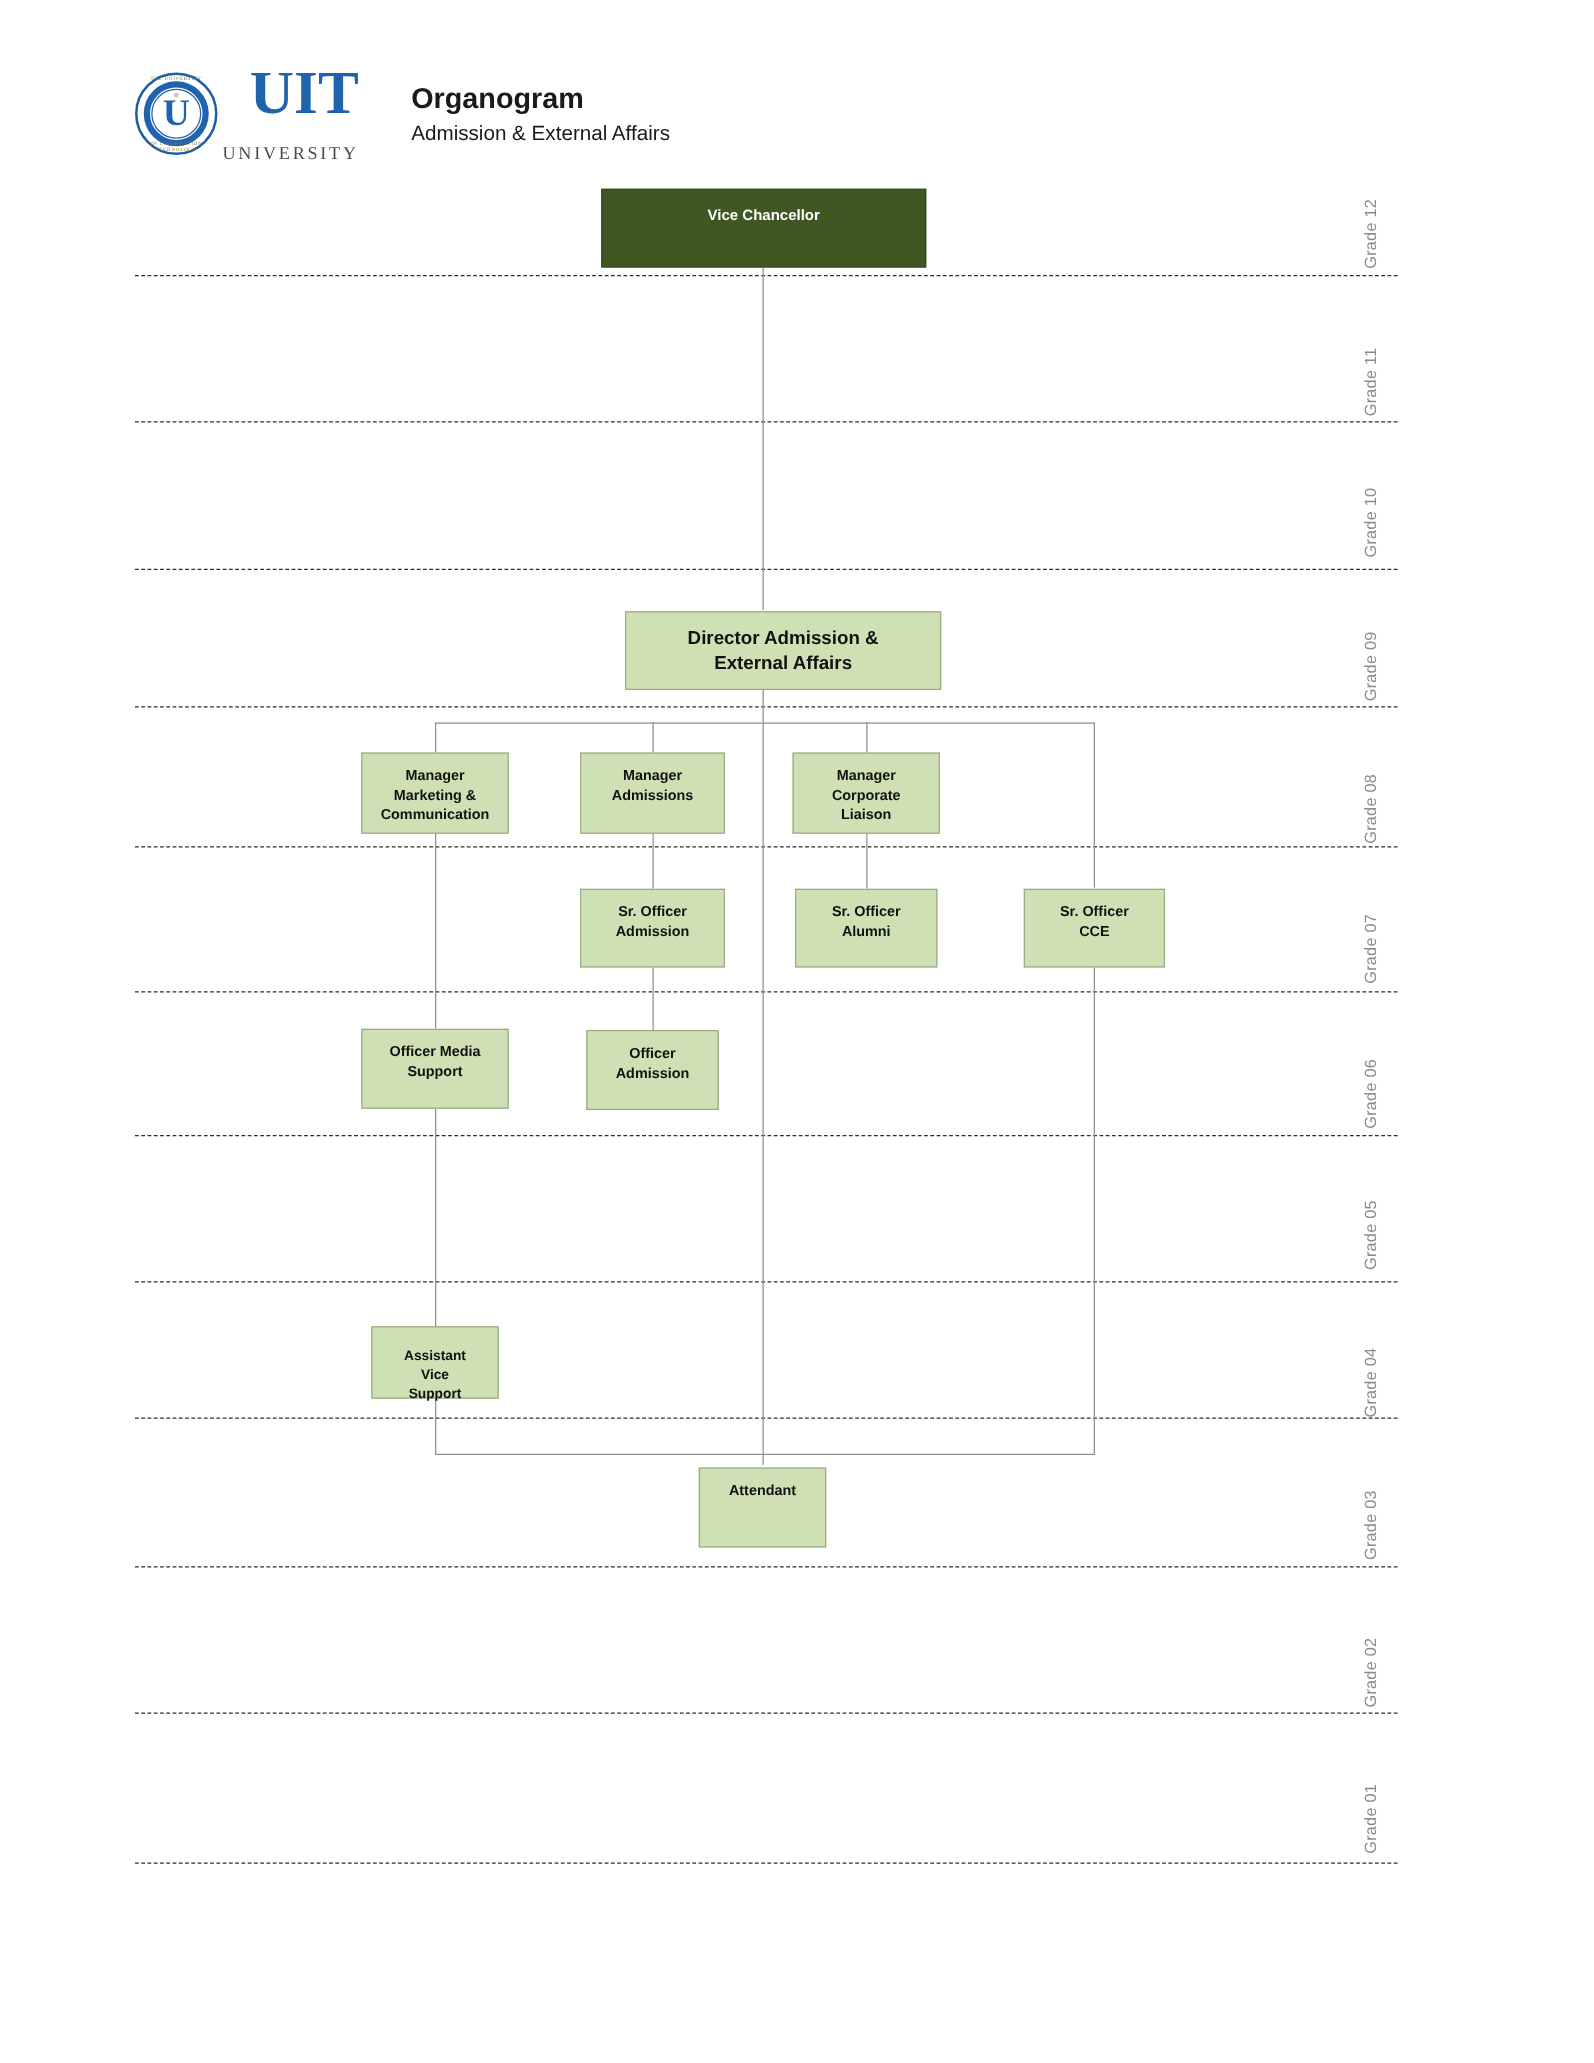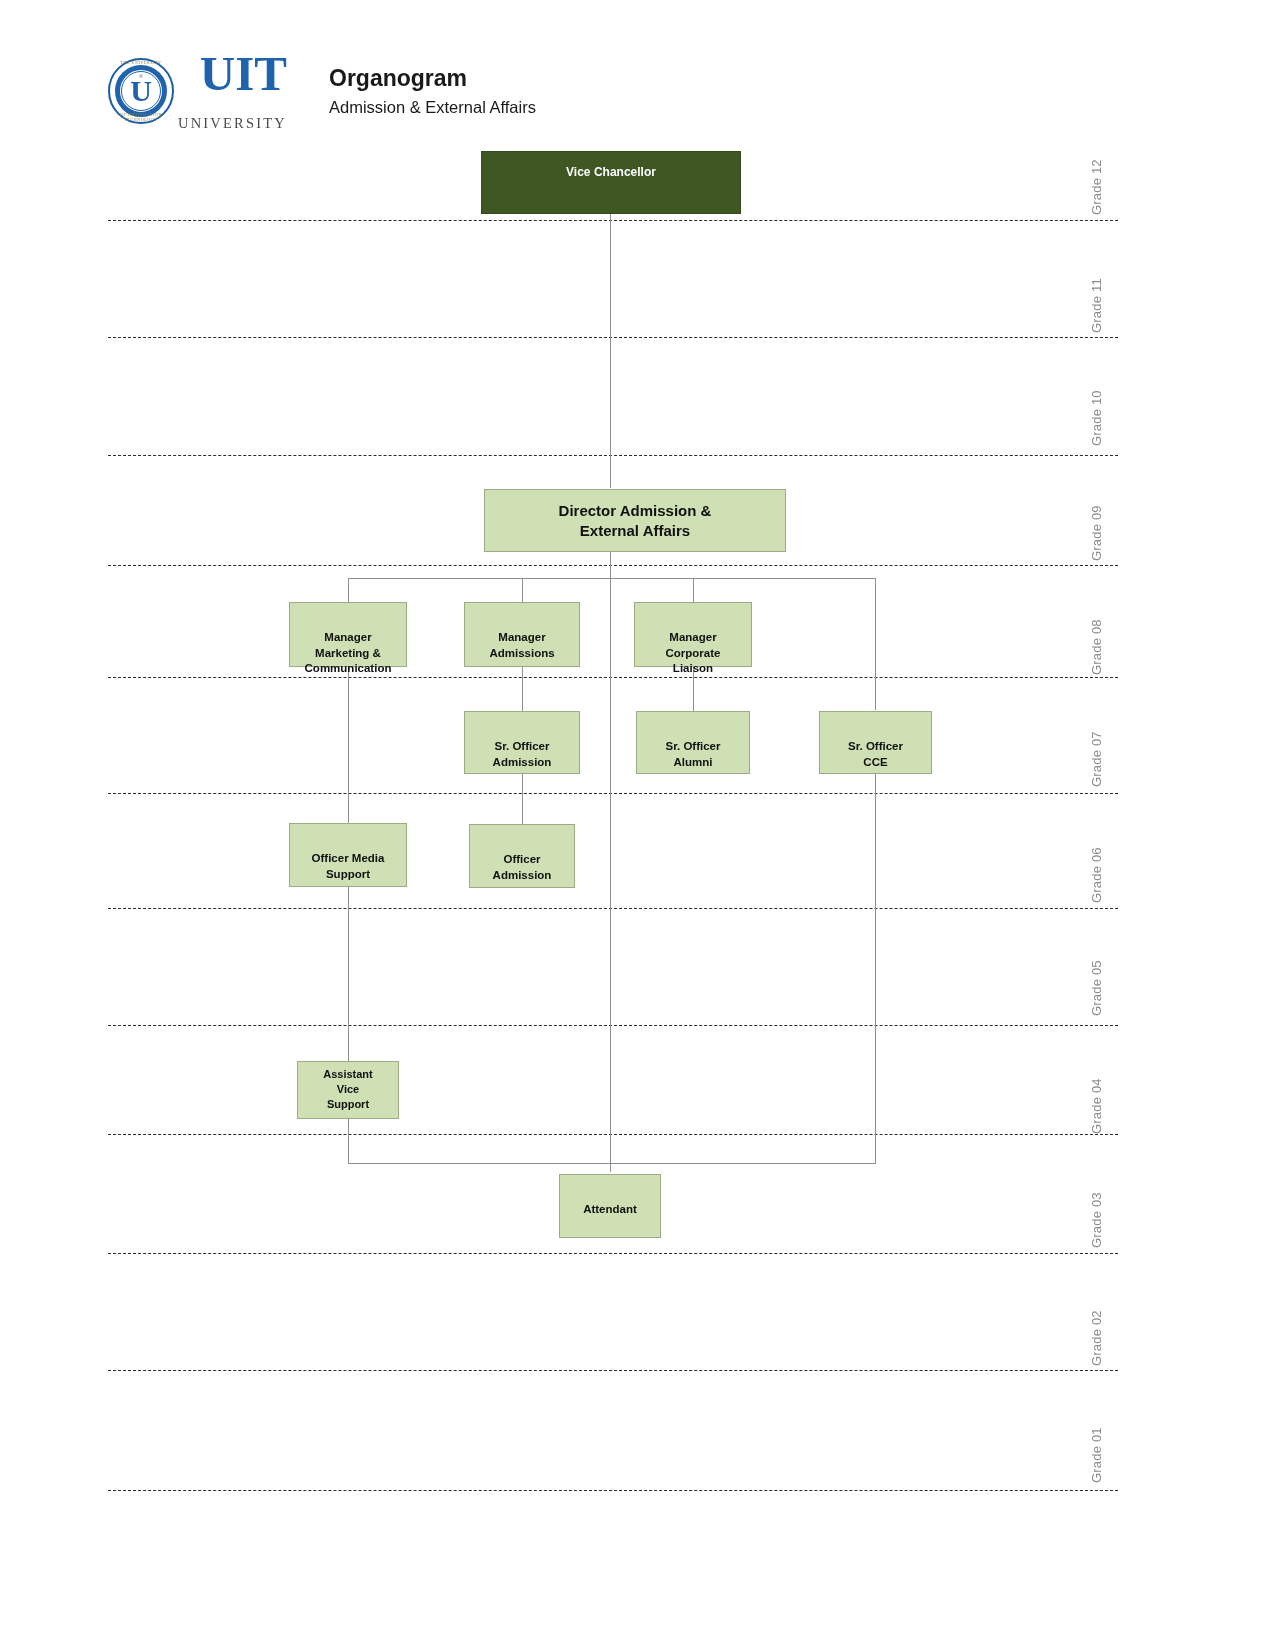--- a/index.html
+++ b/index.html
@@ -182,22 +182,22 @@
     color: #ffffff;
   }
   .node .node-label {
     display: block;
     width: 100%;
     padding: 0 6px;
     box-sizing: border-box;
   }
   .node.sz-xl  { font-size: 12px; padding-top: 12px; }
   .node.sz-lg  { font-size: 15px; padding-top: 11px; }
-  .node.sz-md  { font-size: 11.5px; padding-top: 27px; }
-  .node.sz-sm  { font-size: 11px; padding-top: 5px; justify-content: flex-end; }
+  .node.sz-md  { font-size: 11.5px; padding-top: 11px; }
+  .node.sz-sm  { font-size: 11px; padding-top: 16px; justify-content: flex-end; }
 </style>
 </head>
 <body>
 
 <div id="page">
 
   <div id="header">
 
     <div id="logo-block">
       <div id="seal">
@@ -270,21 +270,21 @@
   <div class="v-line" style="left:348px; top:1119px; height:45px"></div>
 
   <div class="v-line" style="left:875px; top:774px; height:390px"></div>
 
   <div class="h-line" style="left:348px; top:1163px; width:528px"></div>
 
   <div class="node top sz-xl" style="left:481px; top:151px; width:260px; height:63px">
     <span class="node-label">Vice Chancellor</span>
   </div>
 
-  <div class="node sz-lg" style="left:484px; top:489px; width:302px; height:63px">
+  <div class="node sz-lg" style="left:500px; top:489px; width:253px; height:63px">
     <span class="node-label">
       <span>Director Admission &amp;</span><br>
       <span>External Affairs</span>
     </span>
   </div>
 
   <div class="node sz-md" style="left:289px; top:602px; width:118px; height:65px">
     <span class="node-label">
       <span>Manager</span><br>
       <span>Marketing &amp;</span><br>

